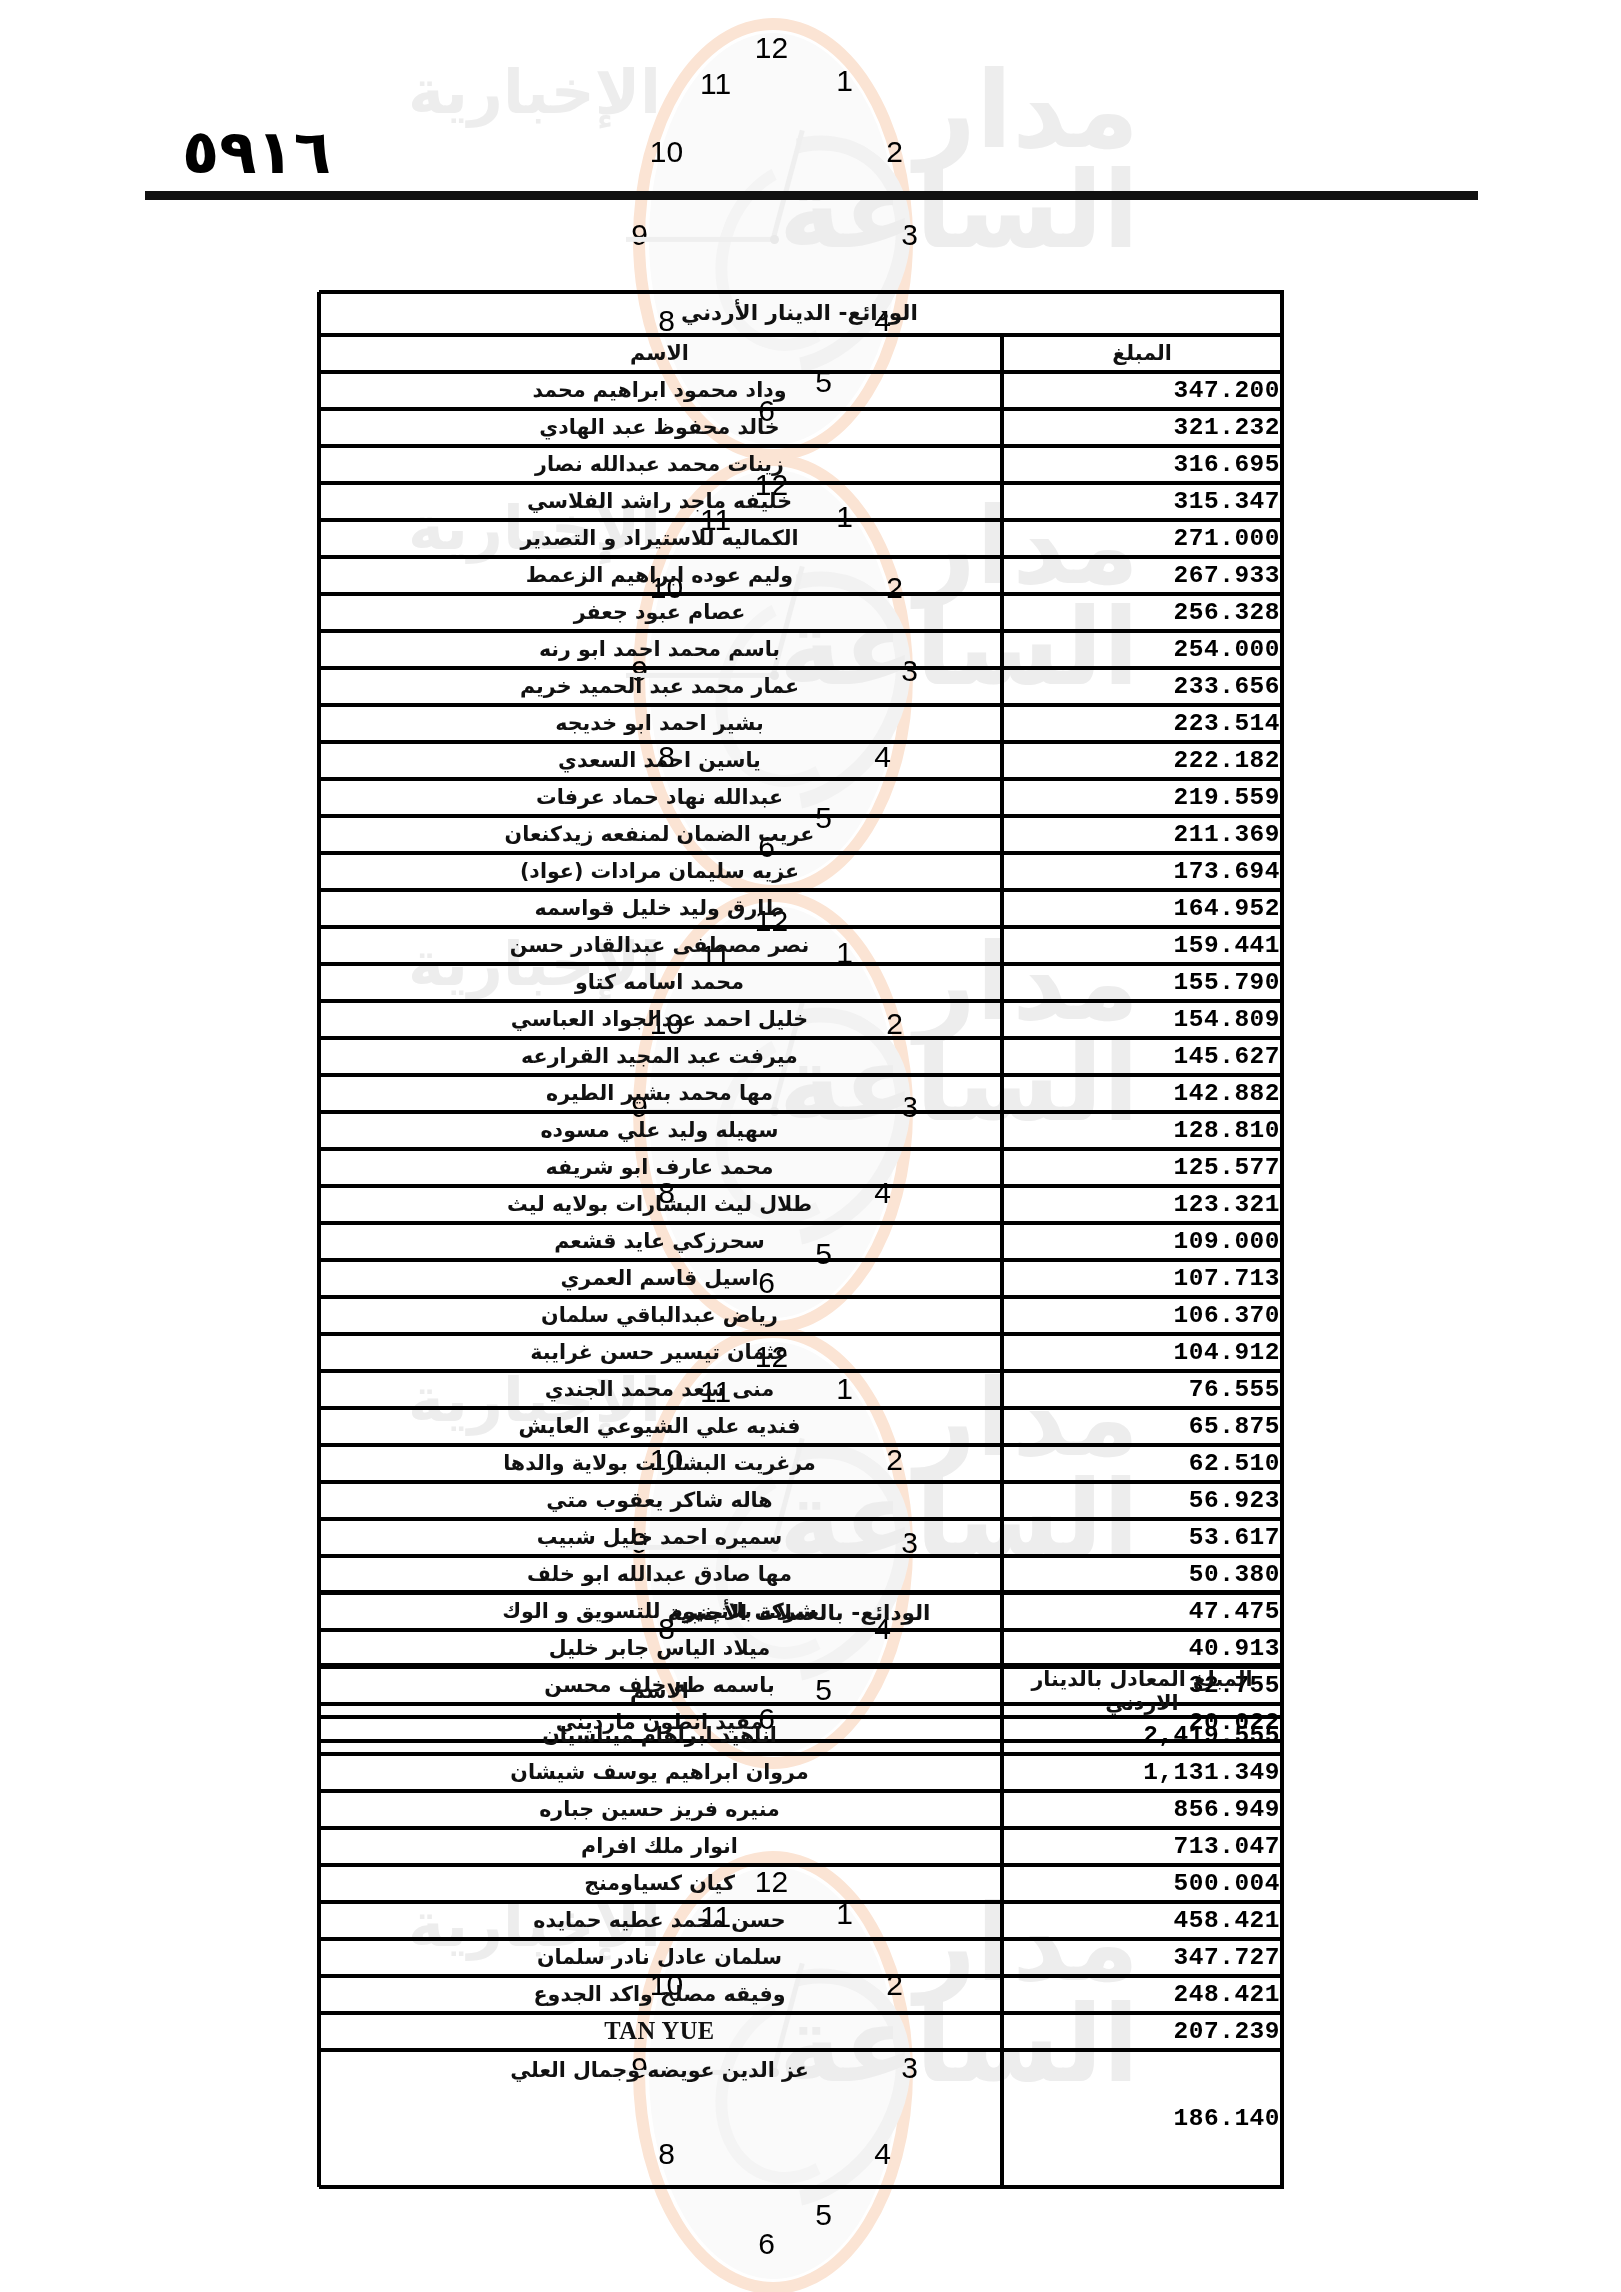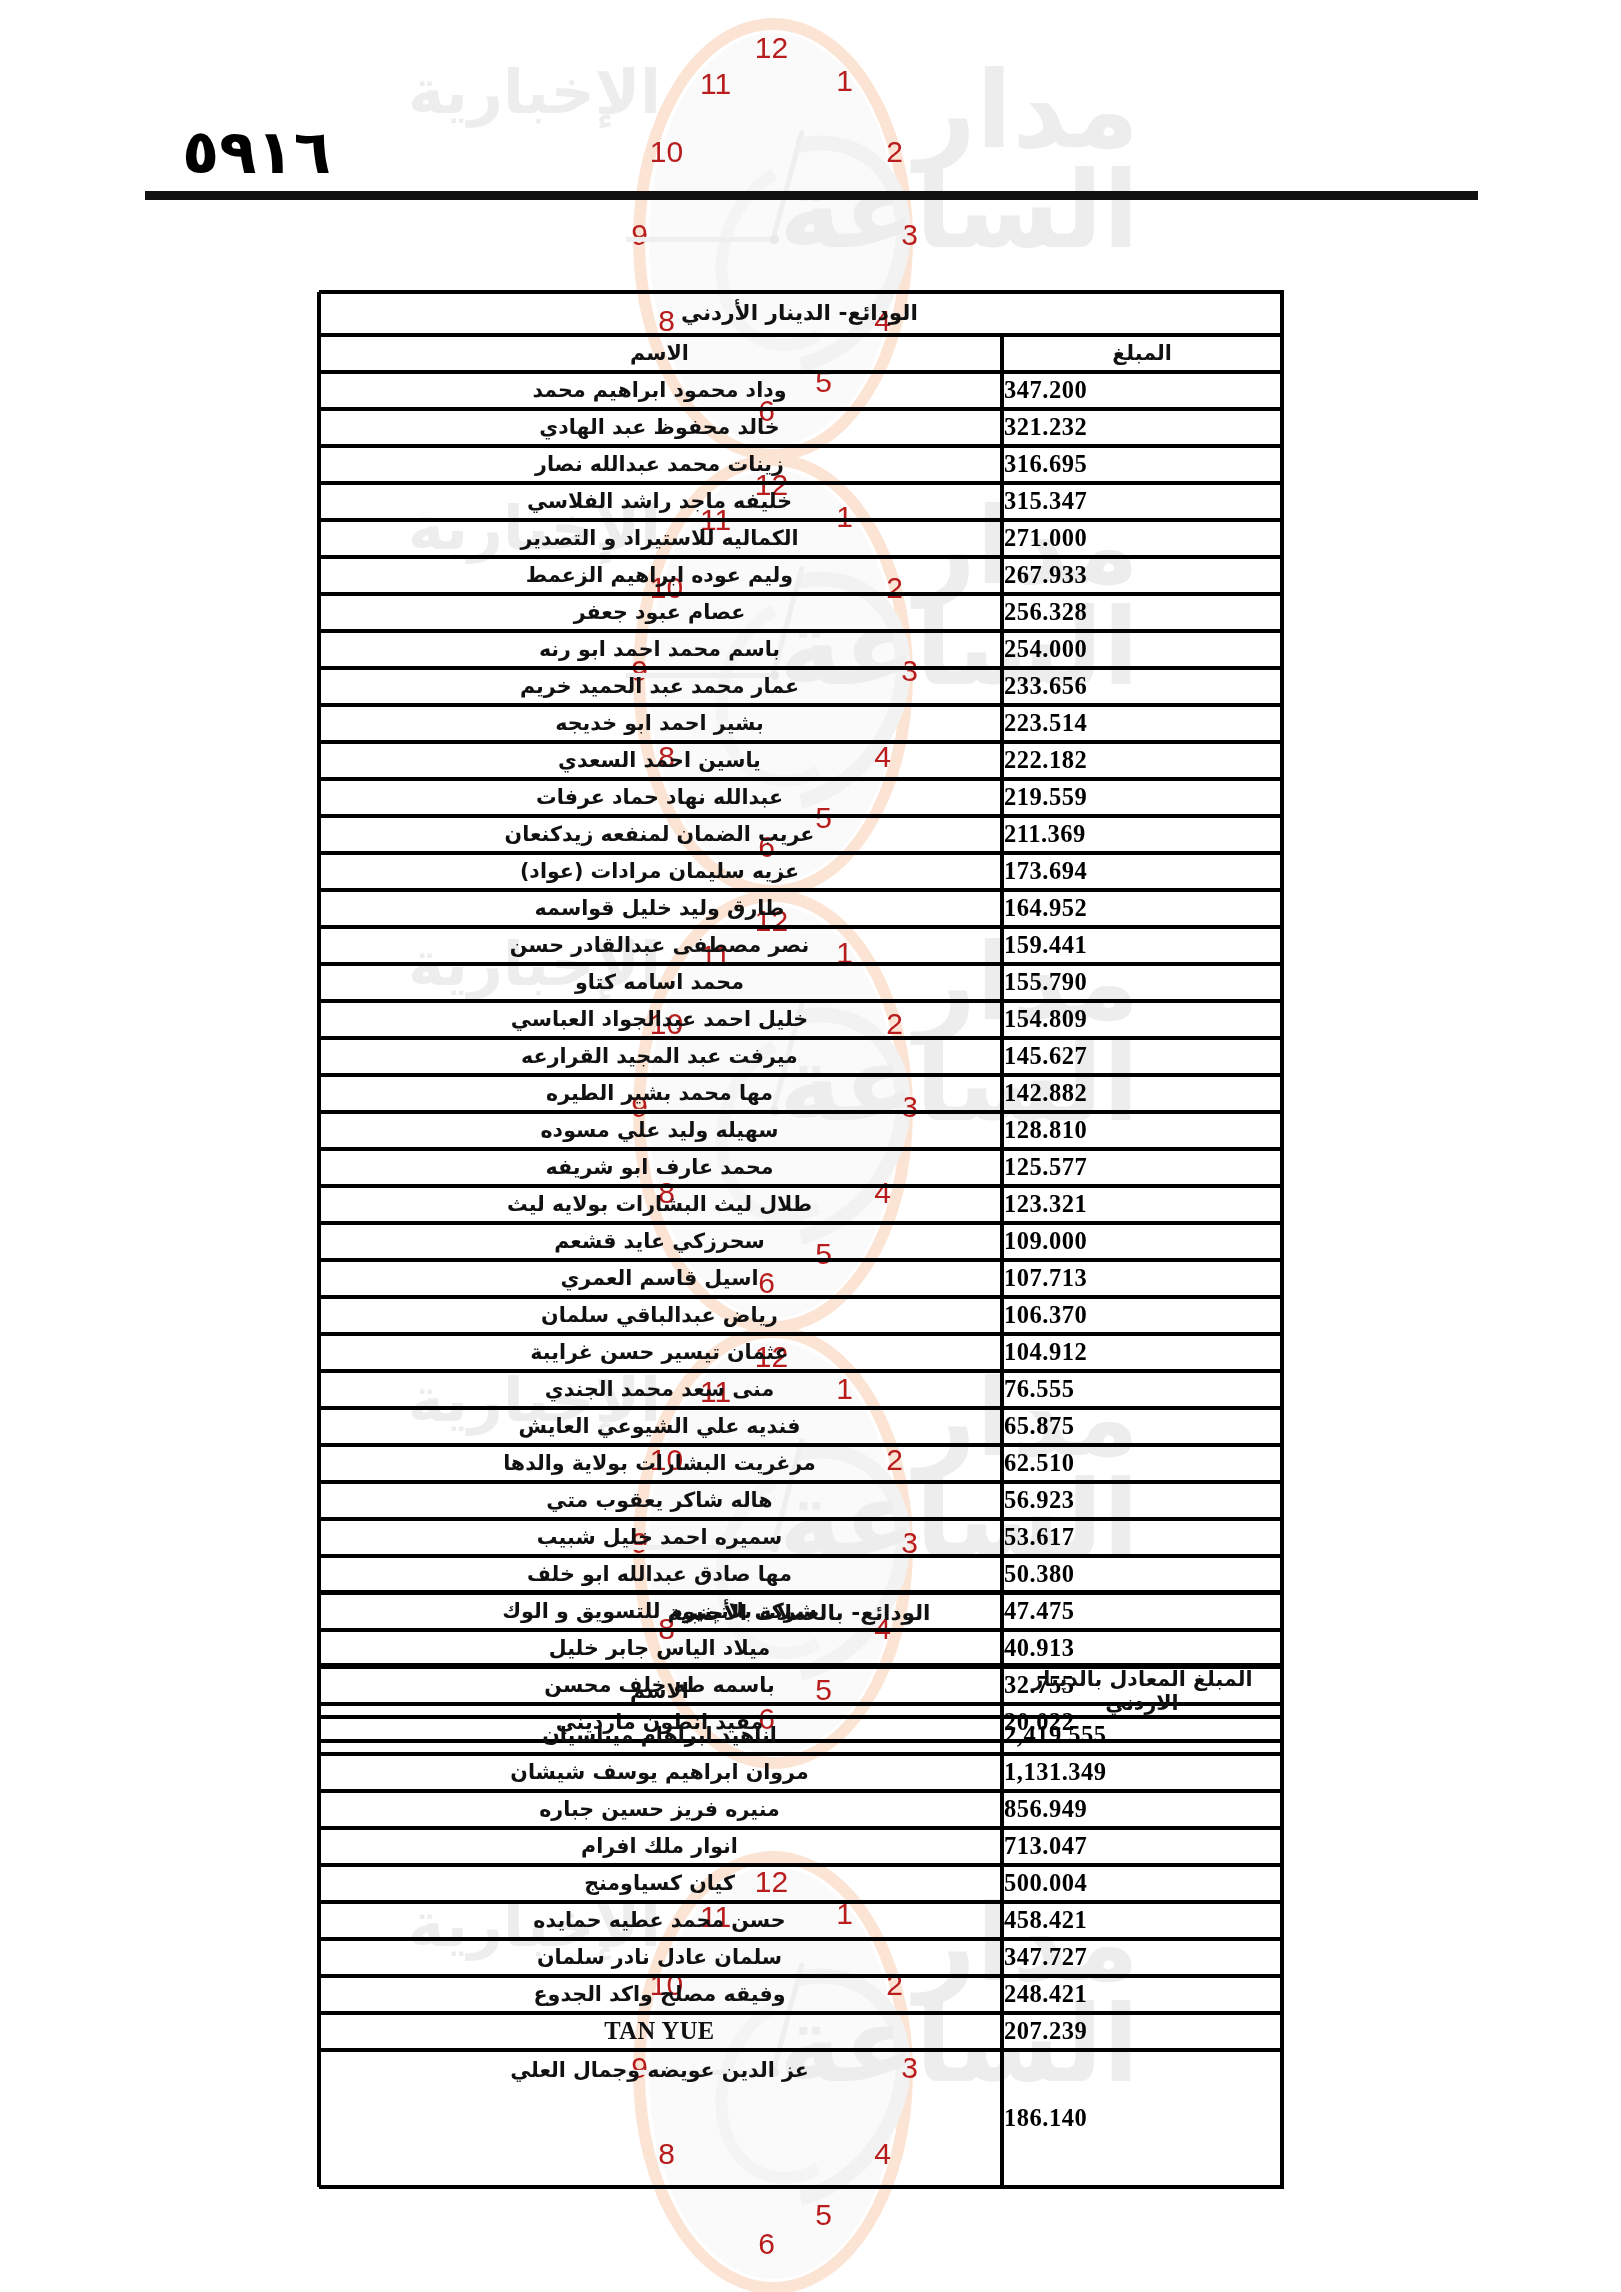--- a/index.html
+++ b/index.html
@@ -42,21 +42,21 @@
     position: absolute;
     left: 247px;
     top: 23.5px;
     width: 249px;
     height: 412px;
     border-radius: 50% / 50%;
     background: #fafafa;
   }
   .wm-num {
     position: absolute;
-    color: #b91c1c;
+    color: #000000;
     font-size: 30px;
     font-family: "Liberation Sans", sans-serif;
     font-weight: 400;
     text-align: center;
     width: 39px;
   }
   .wm-hand {
     position: absolute;
     background: #efefef;
     transform-origin: 0% 50%;
@@ -213,22 +213,22 @@
   }
   .hdr-cell {
     text-align: center;
     font-family: "DejaVu Sans", "Liberation Sans", sans-serif;
     font-size: 20.6px;
     font-weight: 700;
     color: #111;
     height: 33px;
   }
   .amt-cell {
-    text-align: left;
-    font-family: Liberation Serif, serif;
+    text-align: right;
+    font-family: Liberation Mono, monospace;
     font-size: 24.5px;
     font-weight: 700;
     color: #000;
     height: 33px;
     letter-spacing: 0.5px;
   }
   .name-cell {
     text-align: center;
     font-family: "DejaVu Sans", "Liberation Sans", sans-serif;
     font-size: 20.6px;

